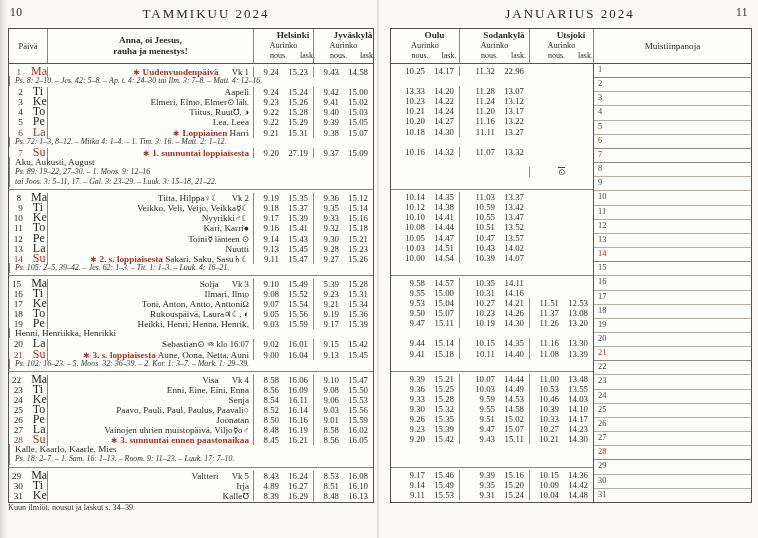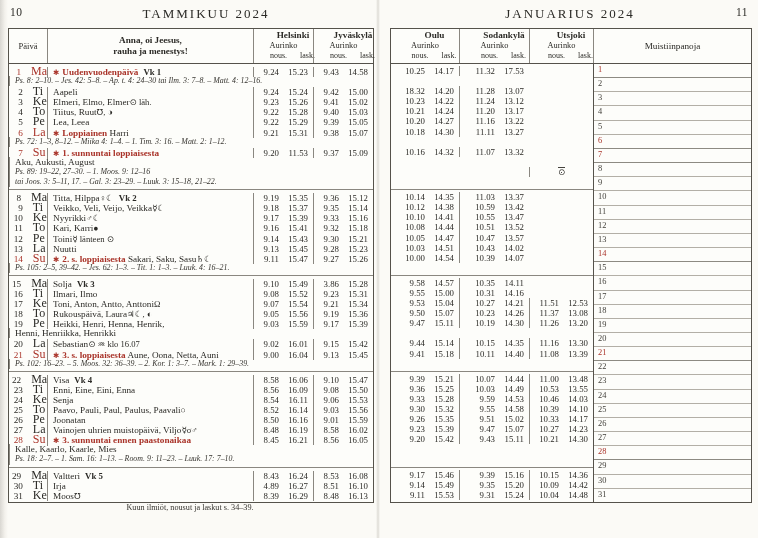--- a/index.html
+++ b/index.html
@@ -44,49 +44,49 @@
   .lbody,.rbody{position:relative;}
   .rbody{display:flex;}
   .wblock{padding:2px 0;}
   .wblock + .wblock{border-top:1px solid #8a8780;}
   .line{display:flex;height:10.1px;line-height:10.1px;font-size:9.2px;align-items:baseline;}
 
   .c-day{width:38px;flex:0 0 38px;display:flex;align-items:baseline;box-sizing:border-box;padding-left:3px;}
   .c-day .dn{width:13px;text-align:right;display:inline-block;}
   .c-day .dw{width:17px;margin-left:10px;display:inline-block;font-size:12px;}
   .c-name{flex:0 0 206px;width:206px;border-left:1px solid #8a8780;box-sizing:border-box;
-    display:flex;justify-content:flex-start;align-items:baseline;padding:0 4px 0 5px;white-space:nowrap;overflow:hidden;}
+    display:flex;justify-content:flex-end;align-items:baseline;padding:0 4px 0 5px;white-space:nowrap;overflow:hidden;}
   .c-text{flex:1;border-left:1px solid #8a8780;box-sizing:border-box;padding-left:5px;white-space:nowrap;overflow:hidden;}
   .c-text.it{font-style:italic;font-size:7.9px;color:#35332e;}
   .c-text.k{flex:0 0 206px;width:206px;}
   .c-time{flex:0 0 60px;width:60px;border-left:1px solid #8a8780;box-sizing:border-box;
     display:flex;justify-content:flex-end;gap:4px;padding-right:5px;font-size:8.8px;}
   .c-time.nb{border-left:none;}
   .c-time .t{width:25px;text-align:right;display:inline-block;}
   .rtime .c-time{flex:0 0 68px;width:68px;}
   .rtime .c-time.w2{flex:0 0 70px;width:70px;}
   .rtime .c-time.w3{flex:0 0 64px;width:64px;}
   .c-time.center{justify-content:center;padding-right:0;}
 
   .red{color:#a93329;}
   .nm .rn{color:#a93329;font-weight:600;}
   .star{color:#a93329;font-family:"DejaVu Sans",sans-serif;font-size:7.5px;margin-right:3px;}
   .sym{font-family:"Liberation Serif","DejaVu Sans",serif;font-size:8.6px;}
-  .wk{font-weight:bold;font-size:8.8px;margin-left:5px;}
+  .wk{font-weight:normal;font-size:8.8px;margin-left:13px;}
   .right-grp{display:flex;align-items:baseline;}
   .usym{font-family:"DejaVu Sans",sans-serif;font-size:8.5px;border-top:1px solid #44423c;line-height:9px;display:inline-block;}
 
   
   .rtime{width:202px;flex:0 0 202px;}
   .rnotes{flex:1;border-left:1px solid #55524b;display:flex;flex-direction:column;}
   .nslot{flex:1;border-bottom:1px solid #b3afa6;font-size:8.4px;line-height:9px;padding:1px 0 0 4px;color:#44423c;}
   .nslot.red{color:#a93329;border-bottom-color:#8d8a82;}
   .nslot.last{border-bottom:none;}
 
-  .lfooter{position:absolute;left:8px;top:503px;width:364px;text-align:center;font-size:8.2px;color:#35332e;}
+  .lfooter{position:absolute;left:8px;top:503px;width:364px;text-align:left;font-size:8.2px;color:#35332e;}
 </style>
 </head>
 <body>
 
 <div class="edge-left"></div>
 
 <div class="spread">
 
   <section class="page">
     <div class="phead">
@@ -244,21 +244,21 @@
               <div class="c-day red">
                 <span class="dn">7</span>
                 <span class="dw">Su</span>
               </div>
               <div class="c-name">
                 <span class="nm"><span class="star">✱</span><span class="rn">1. sunnuntai loppiaisesta</span></span>
                 <span class="right-grp"></span>
               </div>
               <div class="c-time">
                 <span class="t">9.20</span>
-                <span class="t">11.53</span>
+                <span class="t">27.19</span>
               </div>
               <div class="c-time">
                 <span class="t">9.37</span>
                 <span class="t">15.09</span>
               </div>
             </div>
             <div class="line">
               <div class="c-text k">Aku, Aukusti, August</div>
               <div class="c-time">
                 <span class="t"></span>
@@ -430,21 +430,21 @@
                 <span class="nm"><span class="bn">Solja</span></span>
                 <span class="right-grp">
                   <span class="wk">Vk 3</span>
                 </span>
               </div>
               <div class="c-time">
                 <span class="t">9.10</span>
                 <span class="t">15.49</span>
               </div>
               <div class="c-time">
-                <span class="t">3.86</span>
+                <span class="t">5.39</span>
                 <span class="t">15.28</span>
               </div>
             </div>
             <div class="line">
               <div class="c-day">
                 <span class="dn">16</span>
                 <span class="dw">Ti</span>
               </div>
               <div class="c-name">
                 <span class="nm"><span class="bn">Ilmari, Ilmo</span></span>
@@ -756,21 +756,21 @@
                 <span class="t">8.51</span>
                 <span class="t">16.10</span>
               </div>
             </div>
             <div class="line">
               <div class="c-day">
                 <span class="dn">31</span>
                 <span class="dw">Ke</span>
               </div>
               <div class="c-name">
-                <span class="nm"><span class="bn">Moos</span></span>
+                <span class="nm"><span class="bn">Kalle</span></span>
                 <span class="right-grp">
                   <span class="sym">℧</span>
                 </span>
               </div>
               <div class="c-time">
                 <span class="t">8.39</span>
                 <span class="t">16.29</span>
               </div>
               <div class="c-time">
                 <span class="t">8.48</span>
@@ -821,44 +821,44 @@
       <div class="rbody">
         <div class="rtime" id="rtime">
             <div class="wblock">
               <div class="line">
                 <div class="c-time nb">
                   <span class="t">10.25</span>
                   <span class="t">14.17</span>
                 </div>
                 <div class="c-time w2">
                   <span class="t">11.32</span>
-                  <span class="t">17.53</span>
-                </div>
-                <div class="c-time w3">
-                  <span class="t"></span>
-                  <span class="t"></span>
-                </div>
-              </div>
-              <div class="line">
-                <div class="c-time nb">
-                  <span class="t"></span>
-                  <span class="t"></span>
-                </div>
-                <div class="c-time w2">
-                  <span class="t"></span>
-                  <span class="t"></span>
-                </div>
-                <div class="c-time w3">
-                  <span class="t"></span>
-                  <span class="t"></span>
-                </div>
-              </div>
-              <div class="line">
-                <div class="c-time nb">
-                  <span class="t">18.32</span>
+                  <span class="t">22.96</span>
+                </div>
+                <div class="c-time w3">
+                  <span class="t"></span>
+                  <span class="t"></span>
+                </div>
+              </div>
+              <div class="line">
+                <div class="c-time nb">
+                  <span class="t"></span>
+                  <span class="t"></span>
+                </div>
+                <div class="c-time w2">
+                  <span class="t"></span>
+                  <span class="t"></span>
+                </div>
+                <div class="c-time w3">
+                  <span class="t"></span>
+                  <span class="t"></span>
+                </div>
+              </div>
+              <div class="line">
+                <div class="c-time nb">
+                  <span class="t">13.33</span>
                   <span class="t">14.20</span>
                 </div>
                 <div class="c-time w2">
                   <span class="t">11.28</span>
                   <span class="t">13.07</span>
                 </div>
                 <div class="c-time w3">
                   <span class="t"></span>
                   <span class="t"></span>
                 </div>

